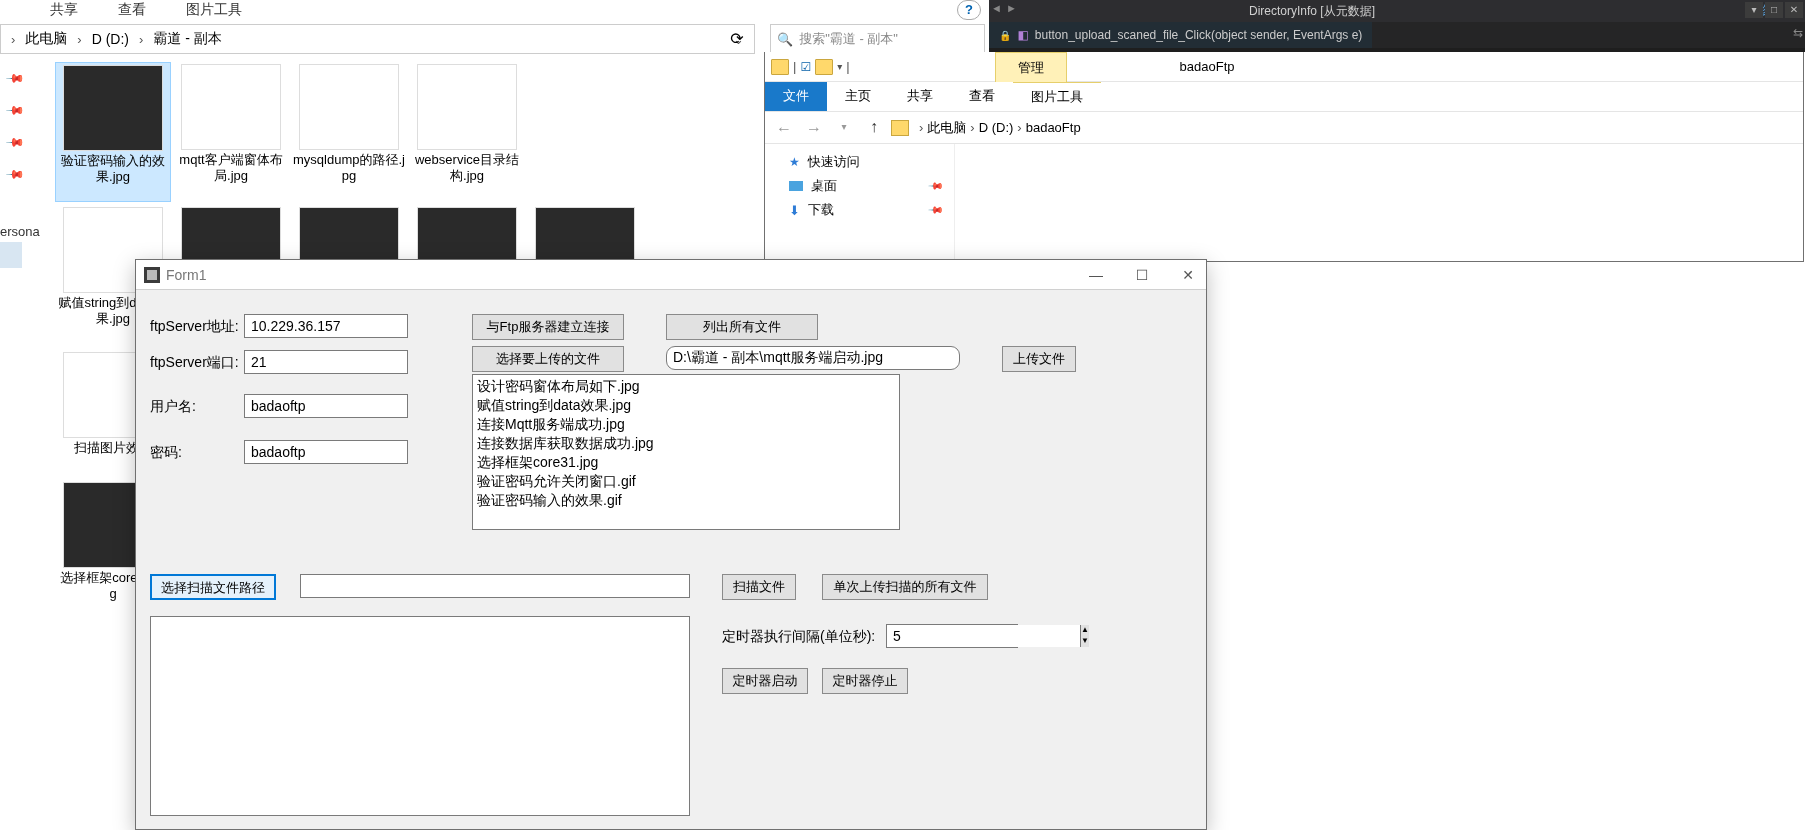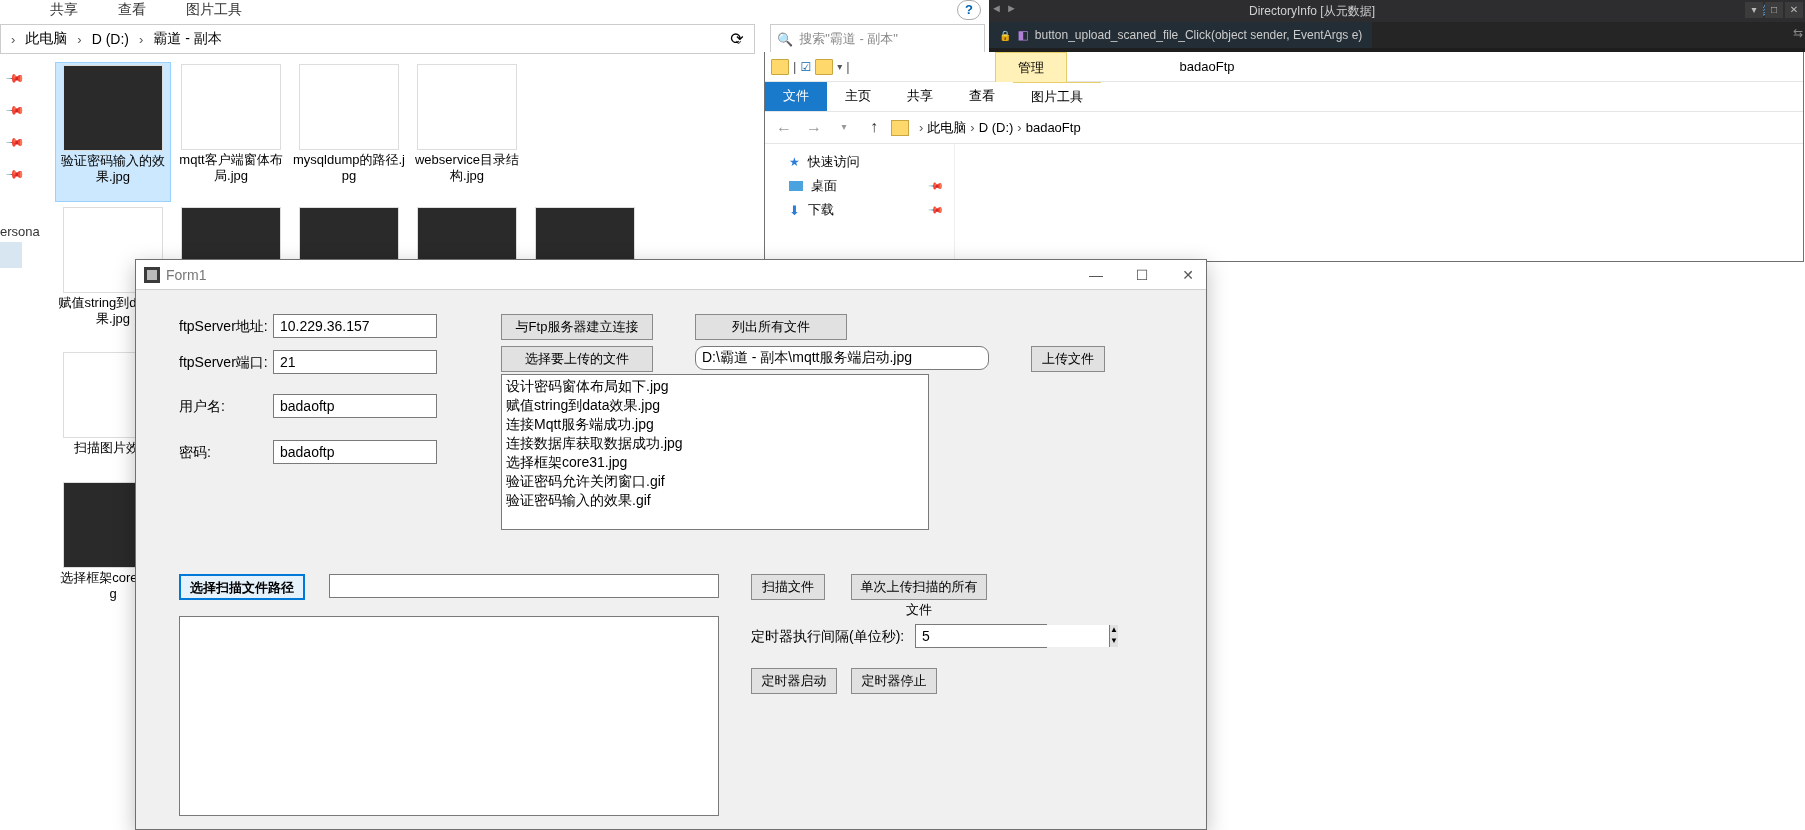--- a/index.html
+++ b/index.html
@@ -82,21 +82,21 @@
   .e2-content { flex:1; display:flex; align-items:center; justify-content:center; color:#555; font-size:14px;}
 
   
   .form1 { position:absolute; left:135px; top:259px; width:1072px; height:571px; background:#f0f0f0; border:1px solid #707070; box-shadow:0 6px 20px rgba(0,0,0,.25);}
   .f1-title { height:30px; background:#fff; display:flex; align-items:center; padding:0 8px; border-bottom:1px solid #d0d0d0;}
   .f1-title .ic { width:16px; height:16px; background:#3b3b3b; margin-right:6px; display:inline-block; position:relative;}
   .f1-title .ic::after{content:"";position:absolute;left:3px;top:3px;width:10px;height:10px;background:#bbb;}
   .f1-title .tt { color:#777; font-size:14px;}
   .f1-title .winbtns { margin-left:auto; display:flex; gap:26px; color:#555;}
   .f1-title .winbtns span { width:20px; text-align:center; font-size:14px;}
-  .f1-body { position:relative; width:100%; height:calc(100% - 30px);margin-left:29px;}
+  .f1-body { position:relative; width:100%; height:calc(100% - 30px);}
   .lbl { position:absolute; font-size:14px; color:#000;}
   .txt { position:absolute; height:24px; border:1px solid #7a7a7a; background:#fff; padding:2px 6px; font-size:14px;}
   .btn { position:absolute; height:26px; border:1px solid #8a8a8a; background:#e1e1e1; text-align:center; line-height:23px; font-size:13px; padding:0 4px;}
   .btn.focus { border:2px solid #0078d7; background:#e5f1fb;}
   .listbox { position:absolute; border:1px solid #7a7a7a; background:#fff; overflow-y:scroll; font-size:14px; line-height:19px; padding:2px 4px;}
   .numup { position:absolute; width:132px; height:24px; border:1px solid #7a7a7a; background:#fff; display:flex;}
   .numup input { flex:1; border:none; padding:0 6px; font-size:14px;}
   .numup .spin { width:18px; display:flex; flex-direction:column;}
   .numup .spin div { flex:1; border-left:1px solid #7a7a7a; text-align:center; font-size:8px; line-height:10px; background:#e1e1e1;}
   .bigtxt { position:absolute; border:1px solid #7a7a7a; background:#fff; overflow-y:scroll;}
@@ -303,24 +303,24 @@
     <div class="listbox" style="left:336px; top:84px; width:428px; height:156px;">
       <div>设计密码窗体布局如下.jpg</div>
       <div>赋值string到data效果.jpg</div>
       <div>连接Mqtt服务端成功.jpg</div>
       <div>连接数据库获取数据成功.jpg</div>
       <div>选择框架core31.jpg</div>
       <div>验证密码允许关闭窗口.gif</div>
       <div>验证密码输入的效果.gif</div>
     </div>
 
-    <div class="btn focus" style="left:14px; top:284px; width:126px;font-weight:bold;">选择扫描文件路径</div>
+    <div class="btn focus" style="left:14px; top:284px; width:126px;">选择扫描文件路径</div>
     <input class="txt" style="left: 164px; top: 284px; width: 390px;" value="">
     <div class="btn" style="left:586px; top:284px; width:74px;">扫描文件</div>
-    <div class="btn" style="left:686px; top:284px; width:136px;">单次上传扫描的所有文件</div>
+    <div class="btn" style="left:686px; top:284px; width:166px;">单次上传扫描的所有文件</div>
 
     <div class="lbl" style="left:586px; top:338px;">定时器执行间隔(单位秒):</div>
     <div class="numup" style="left:750px; top:334px;">
       <input value="5" style="">
       <div class="spin">
         <div>▲</div>
         <div>▼</div>
       </div>
     </div>
     <div class="btn" style="left:586px; top:378px; width:86px;">定时器启动</div>

